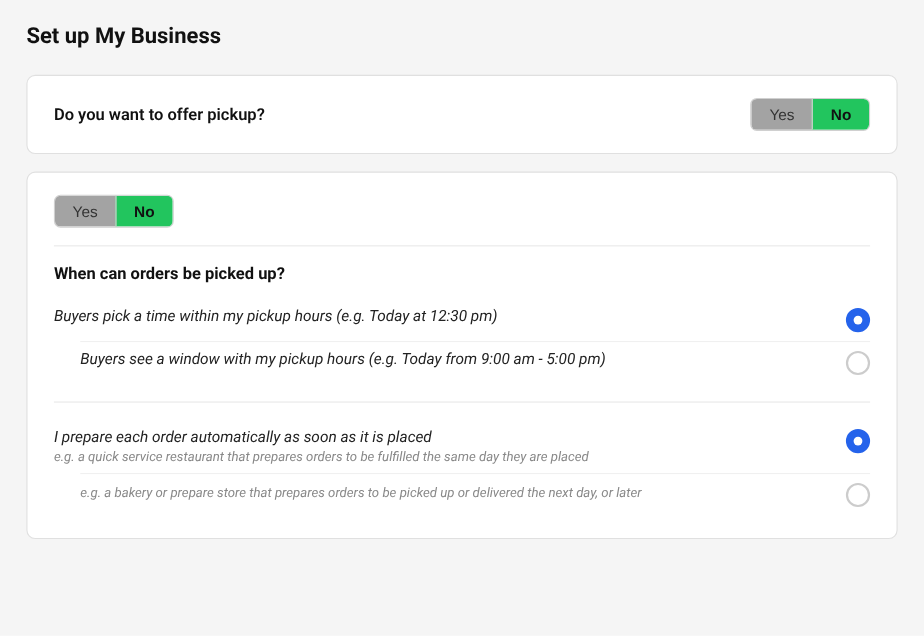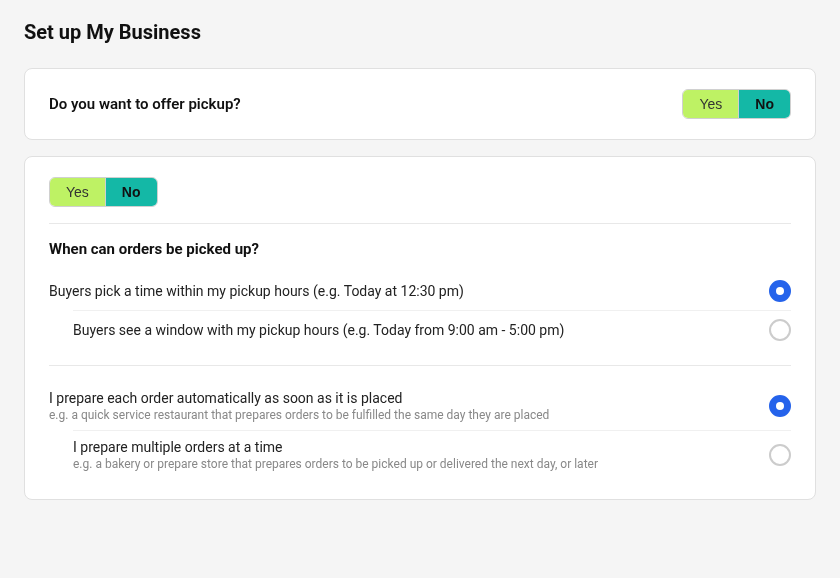--- a/index.html
+++ b/index.html
@@ -55,55 +55,56 @@
       display: flex;
       border: 1px solid #d0d0d0;
       border-radius: 6px;
       overflow: hidden;
       flex-shrink: 0;
     }
 
     .toggle-btn {
       padding: 6px 16px;
       font-size: 14px;
-      background: #bef264;
+      background: #a3a3a3;
       border: none;
       cursor: pointer;
       color: #333;
       font-weight: 500;
     }
 
     .toggle-btn + .toggle-btn {
       border-left: 1px solid #d0d0d0;
     }
 
     .toggle-btn.active {
-      background: #14b8a6;
+      background: #22c55e;
       color: #111;
       font-weight: 600;
     }
 
     .divider {
       border: none;
       border-top: 1px solid #e8e8e8;
       margin: 16px 0;
     }
 
     .section-title {
       font-size: 15px;
       font-weight: 700;
       color: #111;
       margin-bottom: 14px;
     }
 
     .radio-row {
       display: flex;
-      align-items: center;
+      align-items: flex-start;
       justify-content: space-between;
       padding: 8px 0;
+      font-style: italic;
     }
 
     .radio-row + .radio-row {
       border-top: 1px solid #f0f0f0;
       margin-left: 24px;
     }
 
     .radio-text {
       flex: 1;
       padding-right: 16px;
@@ -192,19 +193,18 @@
   <div>
     <div class="radio-row">
       <div class="radio-text">
         <div class="radio-main">I prepare each order automatically as soon as it is placed</div>
         <div class="radio-sub">e.g. a quick service restaurant that prepares orders to be fulfilled the same day they are placed</div>
       </div>
       <div class="radio-control selected"></div>
     </div>
     <div class="radio-row">
       <div class="radio-text">
-        <div class="radio-main">I prepare multiple orders at a time</div>
         <div class="radio-sub">e.g. a bakery or prepare store that prepares orders to be picked up or delivered the next day, or later</div>
       </div>
       <div class="radio-control"></div>
     </div>
   </div>
 </div>
 
 </body></html>

